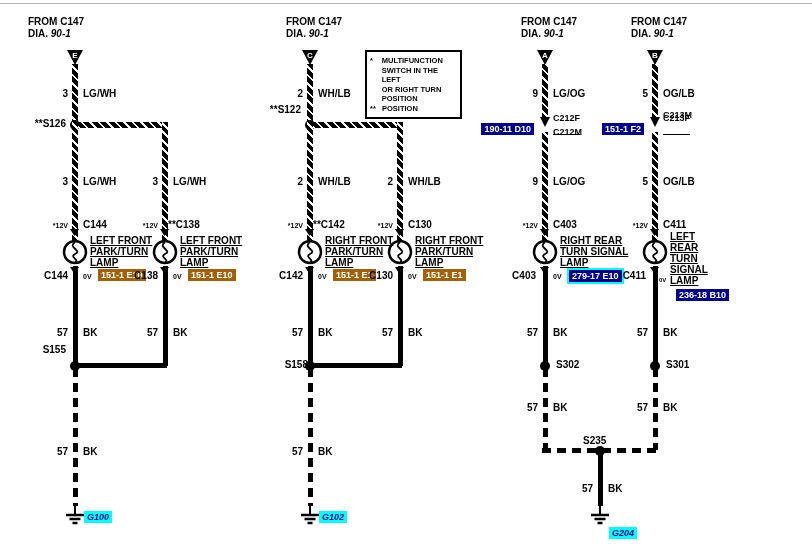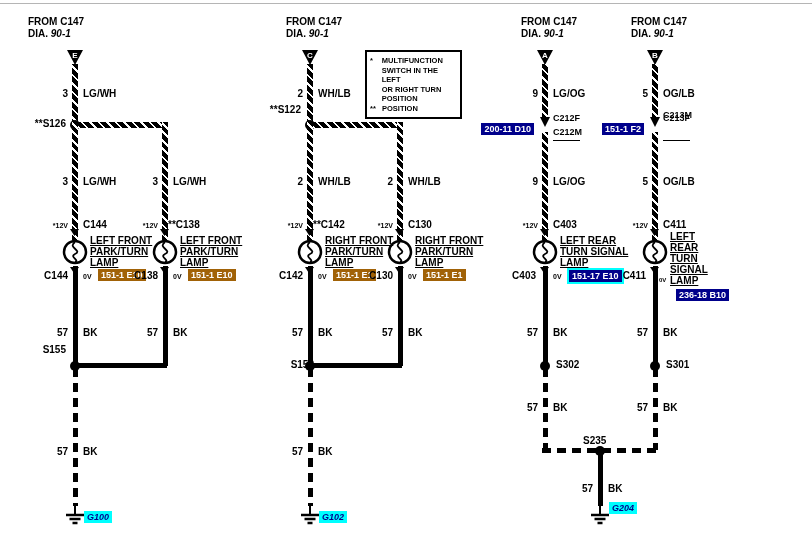--- a/index.html
+++ b/index.html
@@ -27,21 +27,21 @@
   .mark { width:9px; height:7px; background:#000; clip-path:polygon(0 0,100% 0,50% 100%); }
   .comp { font-weight:bold; font-size:10px; line-height:11px; white-space:pre-line;
           text-decoration:underline; }
   .badge { display:inline-block; font-weight:bold; font-size:9px; line-height:10px;
            padding:1px 3px; white-space:nowrap; }
   .b-black { background:#a16207; color:#ffffff; }
   .b-navy  { background:#00008B; color:#ffffff; }
   .b-navy-hl { background:#00008B; color:#ffffff; box-shadow:0 0 0 2px #00FFFF; }
   .b-cyan  { background:#00FFFF; color:#00008B;font-style:italic; }
   .cflabel { display:inline-block; font-weight:bold; font-size:9px; line-height:10px; white-space:nowrap; }
-  .fline { border-bottom:1.5px solid #000; padding-bottom:17px; }
+  .fline { border-bottom:1.5px solid #000; padding-bottom:11px; }
   .note { border:2px solid #000; padding:4px 3px; background:#fff; }
   .note-row { display:flex; }
   .note-bullet { width:12px; font-weight:bold; font-size:7.5px; line-height:9.5px; }
   .note-text { font-weight:bold; font-size:7.5px; line-height:9.5px; white-space:pre-line; }
 </style>
 </head>
 <body>
 
 <div id="diagram">
 
@@ -174,65 +174,65 @@
   <div class="abs lbl rt" style="left:345px;top:270px;width:48px">C130</div>
   <div class="abs mark" style="left:395px;top:267px"></div>
   <div class="abs tiny" style="left:408px;top:273px">0V</div>
   <span class="abs badge b-black" style="left:423px;top:269px">151-1 E1</span>
   <div class="abs lbl rt" style="left:265px;top:327px;width:38px">57</div>
   <div class="abs lbl" style="left:318px;top:327px">BK</div>
   <div class="abs lbl rt" style="left:355px;top:327px;width:38px">57</div>
   <div class="abs lbl" style="left:408px;top:327px">BK</div>
   <div class="abs" style="left:307px;top:363px;width:95px;height:5px;background:#000"></div>
   <div class="abs dot" style="left:305px;top:361px"></div>
-  <div class="abs lbl rt" style="left:272px;top:359px;width:42px">S158</div>
+  <div class="abs lbl rt" style="left:266px;top:359px;width:42px">S158</div>
   <div class="abs dashV" style="left:308px;top:368px;height:138px"></div>
   <div class="abs lbl rt" style="left:265px;top:446px;width:38px">57</div>
   <div class="abs lbl" style="left:318px;top:446px">BK</div>
   <svg class="abs" width="22" height="22" style="left:299px;top:505px">
     <line x1="11" y1="0" x2="11" y2="9" stroke="#000" stroke-width="2"></line>
     <line x1="2" y1="10" x2="20" y2="10" stroke="#000" stroke-width="2.5"></line>
     <line x1="5.5" y1="14" x2="16.5" y2="14" stroke="#000" stroke-width="2.5"></line>
     <line x1="8.5" y1="18" x2="13.5" y2="18" stroke="#000" stroke-width="2.5"></line>
   </svg>
   <span class="abs badge b-cyan" style="left:319px;top:511px">G102</span>
 
   <div class="abs lbl" style="left:521px;top:16px">FROM C147</div>
   <div class="abs lbl" style="left:521px;top:28px">
     <span>DIA.</span>
     <span class="it">90-1</span>
   </div>
   <div class="abs pin" style="left:537px;top:50px">A</div>
   <div class="abs wireV" style="left:542px;top:64px;height:54px"></div>
   <div class="abs lbl rt" style="left:500px;top:88px;width:38px">9</div>
   <div class="abs lbl" style="left:553px;top:88px">LG/OG</div>
-  <span class="abs badge b-navy" style="right:278px;top:123px">200-11 D10</span>
+  <span class="abs badge b-navy" style="right:278px;top:123px">190-11 D10</span>
   <svg class="abs" width="14" height="15" style="left:538px;top:117px">
     <polygon points="2,0 12,0 7,10" fill="#000"></polygon>
   </svg>
   <span class="abs cflabel fline" style="left:553px;top:113px">C212F</span>
   <span class="abs cflabel" style="left:553px;top:127px">C212M</span>
   <div class="abs wireV" style="left:542px;top:132px;height:108px"></div>
   <div class="abs lbl rt" style="left:500px;top:176px;width:38px">9</div>
   <div class="abs lbl" style="left:553px;top:176px">LG/OG</div>
   <div class="abs tiny rt" style="left:502px;top:222px;width:36px">*12V</div>
   <div class="abs lbl" style="left:553px;top:219px">C403</div>
   <div class="abs mark" style="left:540px;top:229px"></div>
   <svg class="abs" width="28" height="28" style="left:531px;top:238px">
     <circle cx="14" cy="14" r="11" fill="#fff" stroke="#000" stroke-width="2.5"></circle>
     <path d="M14 4 C 6 10, 22 12, 14 16 C 8 19, 19 22, 14 24" fill="none" stroke="#000" stroke-width="1.8"></path>
   </svg>
-  <div class="abs comp" style="left:560px;top:235px">LEFT REAR
+  <div class="abs comp" style="left:560px;top:235px">RIGHT REAR
 TURN SIGNAL
 LAMP</div>
   <div class="abs wireBK" style="left:543px;top:266px;height:100px"></div>
   <div class="abs lbl rt" style="left:488px;top:270px;width:48px">C403</div>
   <div class="abs mark" style="left:540px;top:267px"></div>
   <div class="abs tiny" style="left:553px;top:273px">0V</div>
-  <span class="abs badge b-navy-hl" style="left:569px;top:270px">151-17 E10</span>
+  <span class="abs badge b-navy-hl" style="left:569px;top:270px">279-17 E10</span>
   <div class="abs lbl rt" style="left:500px;top:327px;width:38px">57</div>
   <div class="abs lbl" style="left:553px;top:327px">BK</div>
   <div class="abs dot" style="left:540px;top:361px"></div>
   <div class="abs lbl" style="left:556px;top:359px">S302</div>
   <div class="abs dashV" style="left:543px;top:368px;height:82px"></div>
   <div class="abs lbl rt" style="left:500px;top:402px;width:38px">57</div>
   <div class="abs lbl" style="left:553px;top:402px">BK</div>
 
   <div class="abs lbl" style="left:631px;top:16px">FROM C147</div>
   <div class="abs lbl" style="left:631px;top:28px">
@@ -282,15 +282,15 @@
   <div class="abs dot" style="left:595px;top:446px"></div>
   <div class="abs wireBK" style="left:598px;top:451px;height:55px"></div>
   <div class="abs lbl rt" style="left:555px;top:483px;width:38px">57</div>
   <div class="abs lbl" style="left:608px;top:483px">BK</div>
   <svg class="abs" width="22" height="22" style="left:589px;top:505px">
     <line x1="11" y1="0" x2="11" y2="9" stroke="#000" stroke-width="2"></line>
     <line x1="2" y1="10" x2="20" y2="10" stroke="#000" stroke-width="2.5"></line>
     <line x1="5.5" y1="14" x2="16.5" y2="14" stroke="#000" stroke-width="2.5"></line>
     <line x1="8.5" y1="18" x2="13.5" y2="18" stroke="#000" stroke-width="2.5"></line>
   </svg>
-  <span class="abs badge b-cyan" style="left:609px;top:502px">G204</span>
+  <span class="abs badge b-cyan" style="left:609px;top:527px">G204</span>
 
 </div>
 
 </body></html>

